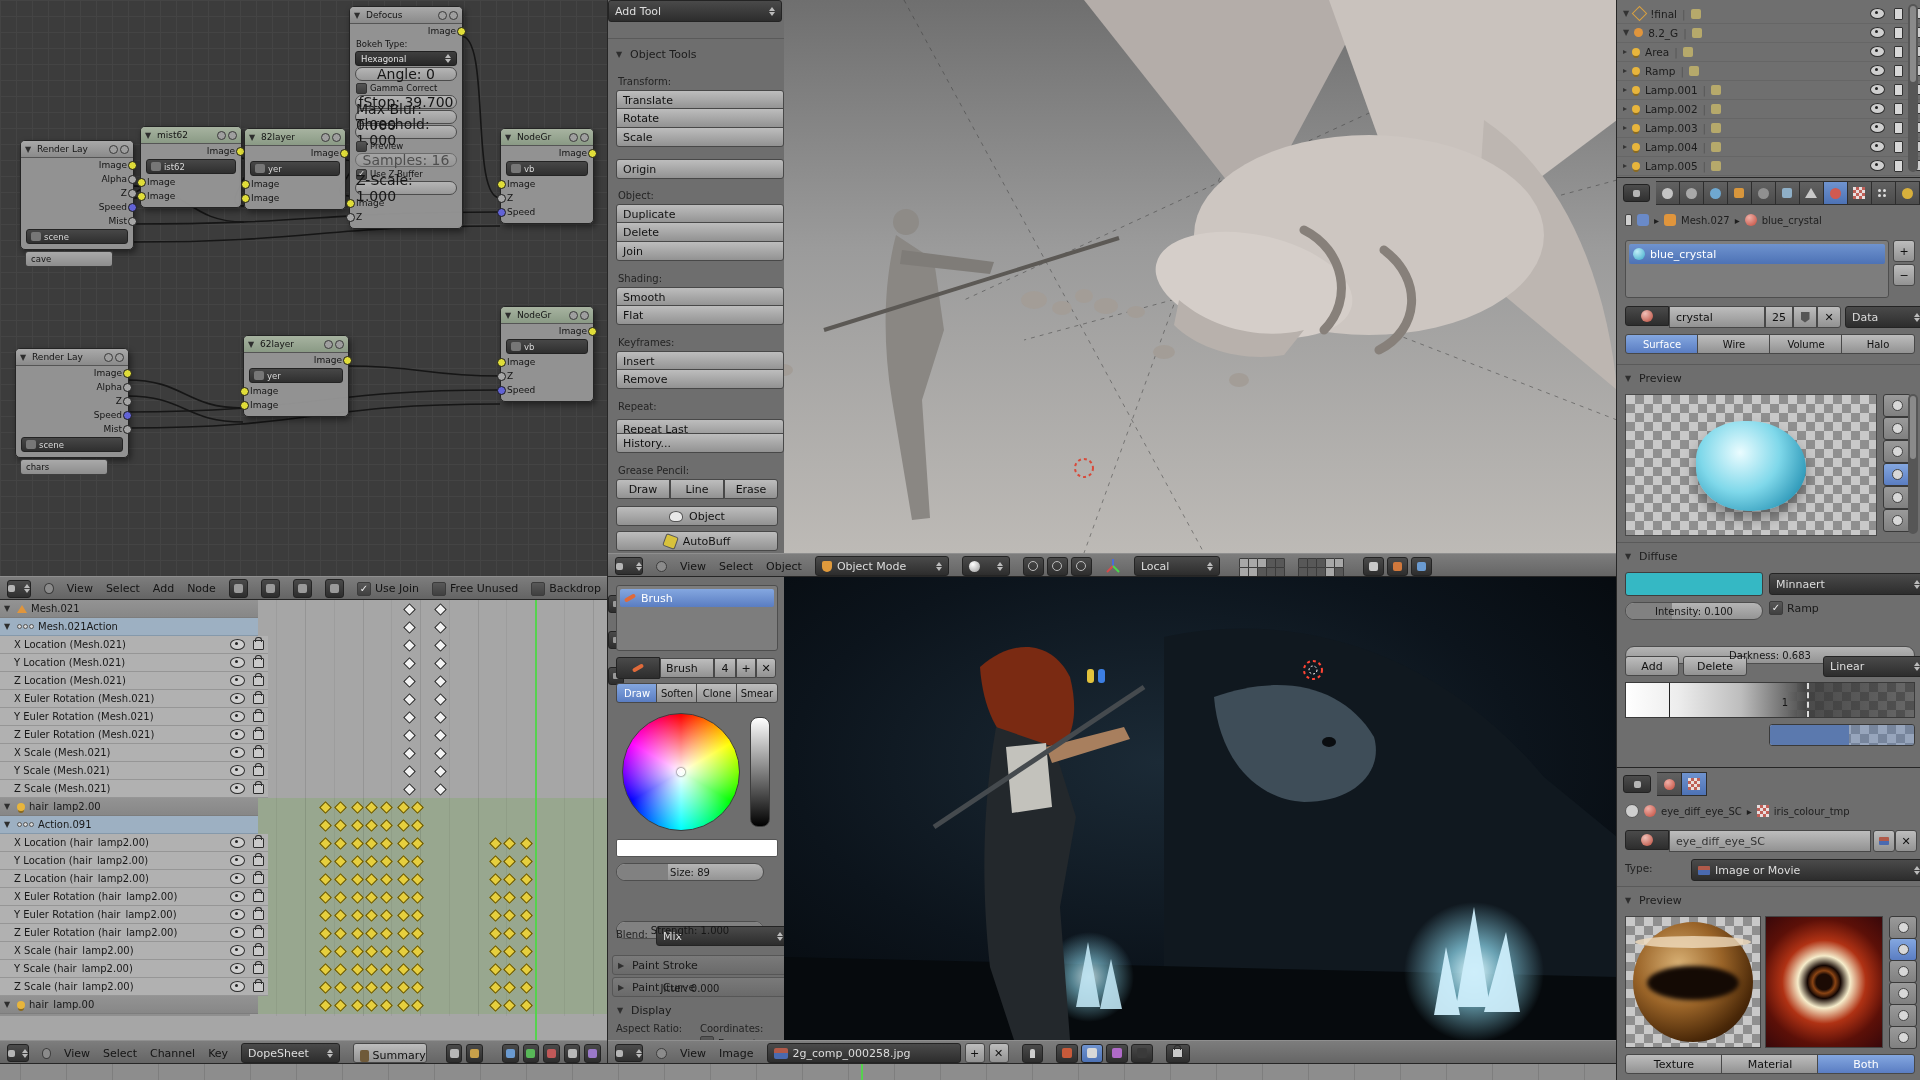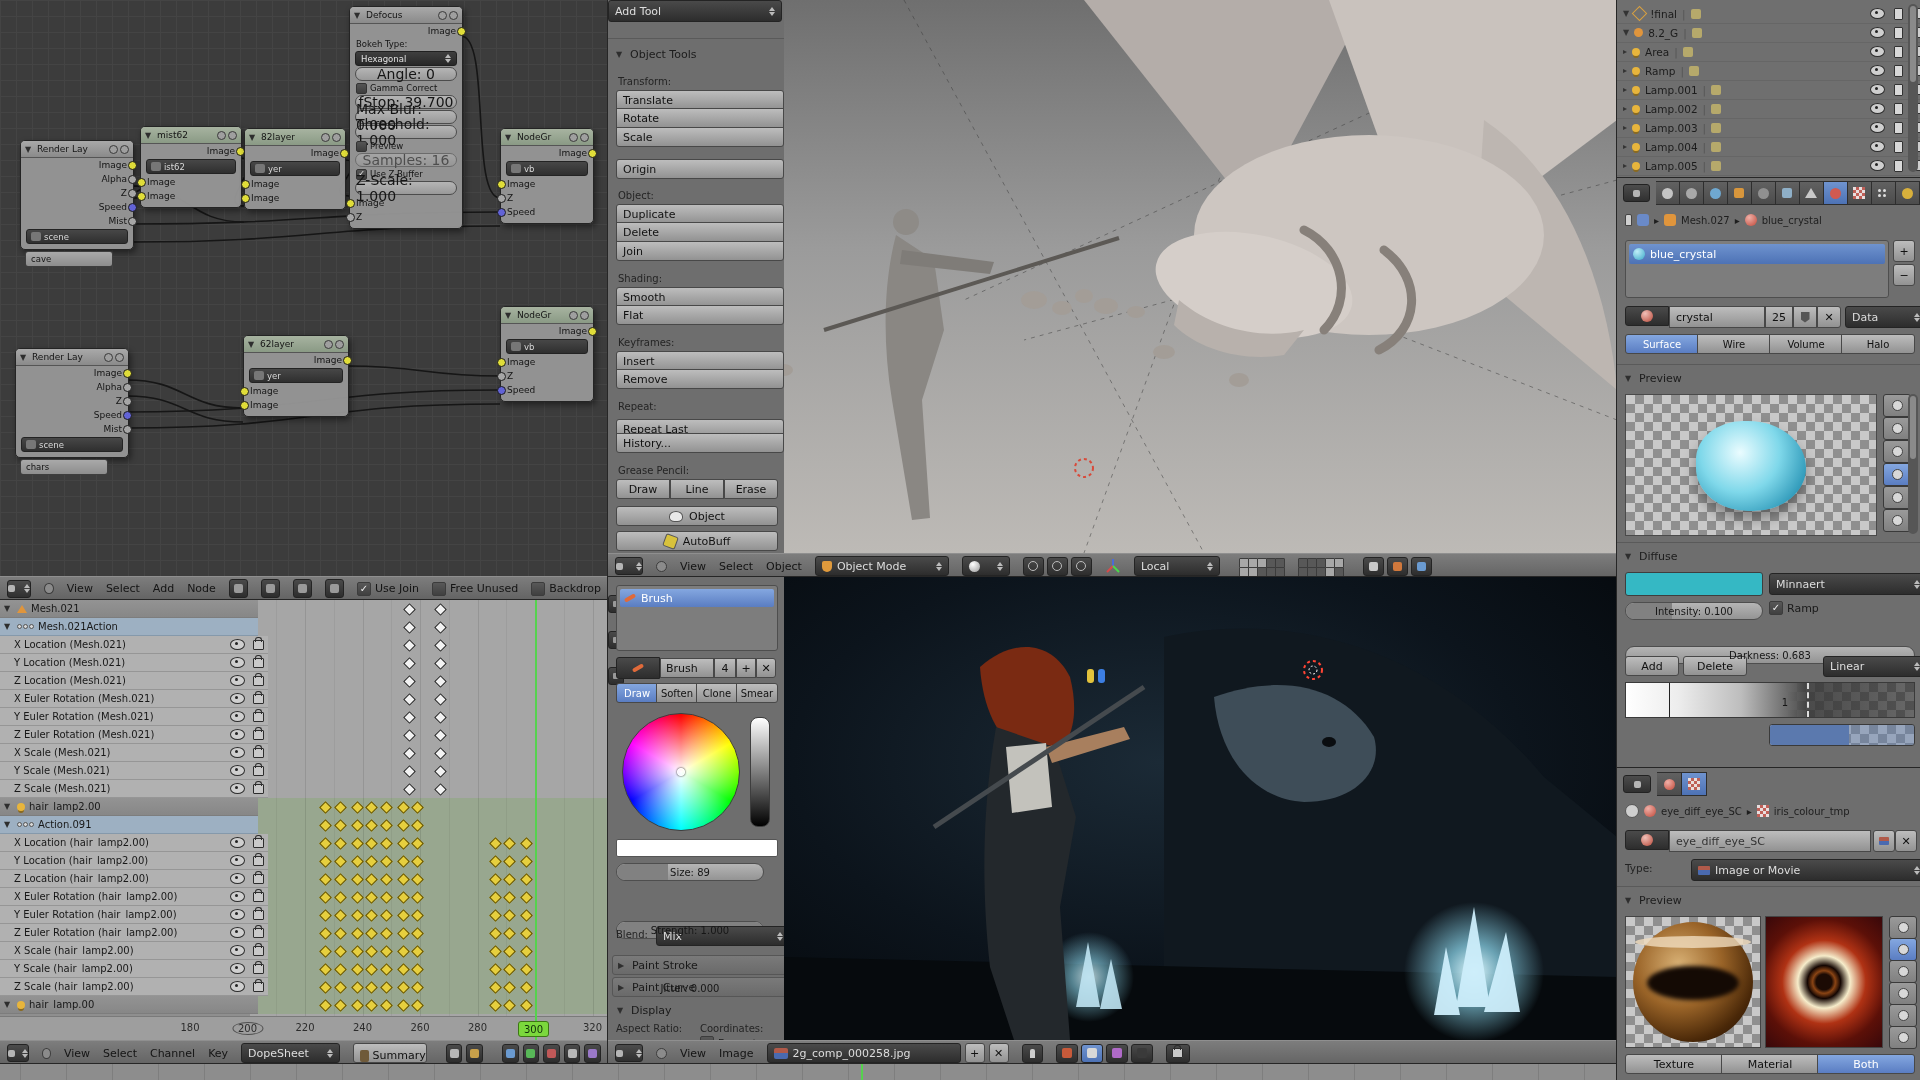--- a/index.html
+++ b/index.html
@@ -719,30 +719,20 @@
           <div style="overflow: hidden; text-overflow: clip; max-width: 180px;">Z Scale (hair_lamp2.00)</div>
           <div class="ic-eye"></div>
           <div class="ic-lock"></div>
         </div>
         <div class="chrow grp" style="top: 396px;">
           <div class="tri">▼</div>
           <div class="ic-lamp"></div>
           <div style="overflow: hidden; text-overflow: clip; max-width: 180px;">hair_lamp.00</div>
         </div>
       </div>
-    <div id="ds-ruler" class="abs" style="left:0;top:416px;width:608px;height:24px;background:#9e9e9e;border-top:1px solid #7a7a7a;">
-        <div class="rownum" style="left: 190px; top: 5px;">180</div>
-        <div class="rownum oval" style="left: 247.5px; top: 5px;">200</div>
-        <div class="rownum" style="left: 305px; top: 5px;">220</div>
-        <div class="rownum" style="left: 362.5px; top: 5px;">240</div>
-        <div class="rownum" style="left: 420px; top: 5px;">260</div>
-        <div class="rownum" style="left: 477.5px; top: 5px;">280</div>
-        <div class="rownum" style="left: 592.5px; top: 5px;">320</div>
-        <div class="badge" style="left: 518px; top: 4px;">300</div>
-      </div>
     <div class="hdr" id="ds-hdr" style="top:440px;height:24px;">
         <div class="edicon">
           <div>
             <i></i>
           </div>
           <div class="updn">
             <b class="u"></b>
             <b class="d"></b>
           </div>
         </div>

